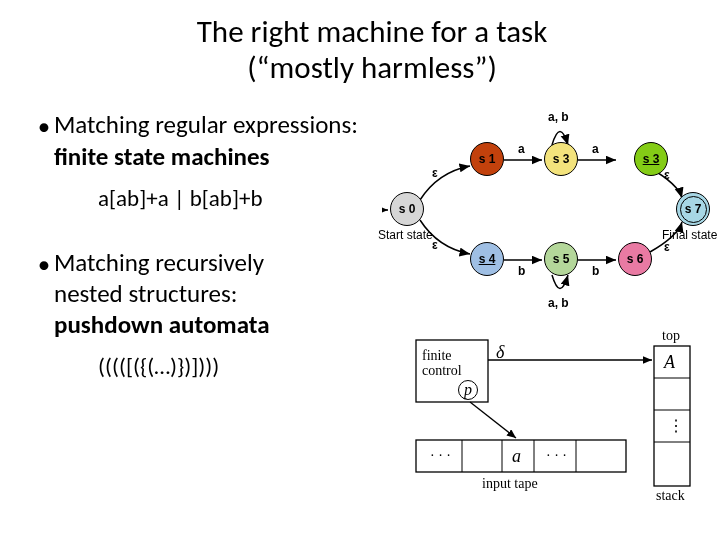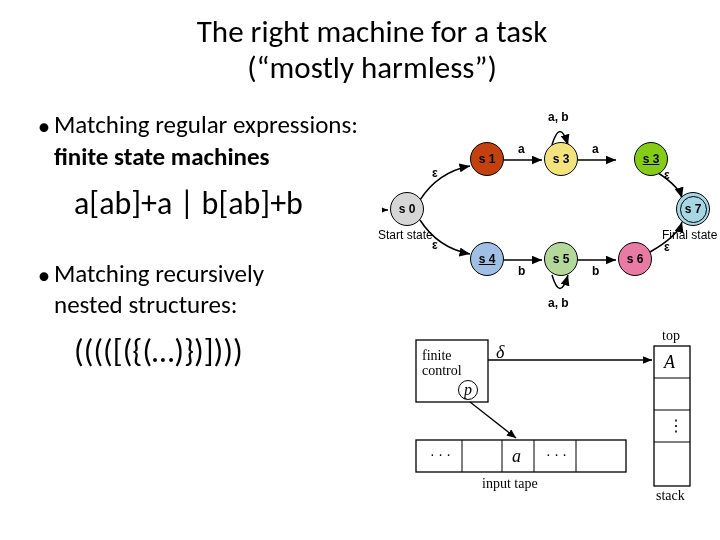--- a/index.html
+++ b/index.html
@@ -32,22 +32,22 @@
   }
   .bi .dot {
     width: 20px;
     text-align: center;
     padding-top: 2px;
   }
   .bi .txt {
     max-width: 360px;
   }
   .indent {
-    margin-left: 40px;
-    font-size: 32px;
+    margin-left: 64px;
+    font-size: 23px;
     line-height: 1.25;
   }
   .gap { height: 34px; }
 
   .fsm {
     position: absolute;
     right: 2px;
     top: 112px;
     width: 336px;
     height: 190px;
@@ -121,20 +121,21 @@
   </div>
   <div class="indent">a[ab]+a | b[ab]+b</div>
 
   <div class="gap"></div>
 
   <div class="bi">
     <div class="dot">•</div>
     <div class="txt">
       <span>Matching recursively</span><br>
       <span>nested structures:</span><br>
+      <b>pushdown automata</b>
     </div>
   </div>
   <div class="indent">(((([({(…)})])))</div>
 </div>
 
 <div class="fsm">
   <svg>
     <defs>
       <marker id="ah" markerWidth="8" markerHeight="8" refX="7" refY="3" orient="auto">
         <path d="M0,0 L7,3 L0,6 Z" fill="#000"></path>

